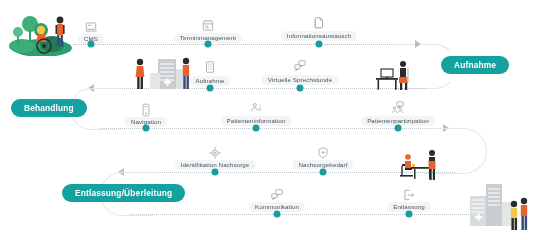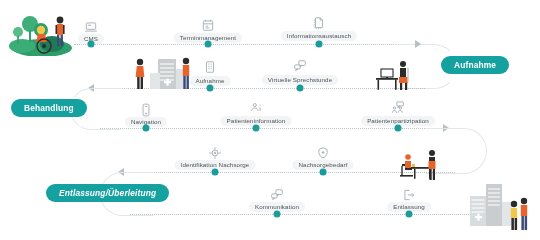--- a/index.html
+++ b/index.html
@@ -232,21 +232,21 @@
       <path d="M12 3l7 3v5c0 4.2-2.9 8-7 9.2C7.9 19 5 15.2 5 11V6l7-3z"></path>
       <line x1="12" y1="8.5" x2="12" y2="13.5"></line>
       <line x1="9.5" y1="11" x2="14.5" y2="11"></line>
     </svg>
   </div>
   <div class="pill" style="left:323px;top:160px;">Nachsorgebedarf</div>
   <div class="dot" style="left:323px;top:172px;"></div>
 
   <div class="loop" style="left:100px;top:172px;width:52px;height:42px;border-right-color:transparent;border-top-right-radius:0;border-bottom-right-radius:0;"></div>
 
-  <div class="phase" style="left:46px;top:184px;font-style:italic;">Entlassung/Überleitung</div>
+  <div class="phase" style="left:62px;top:184px;">Entlassung/Überleitung</div>
 
   <div class="track" style="left:130px;top:214px;width:345px;"></div>
   <div class="arrow arrow-r" style="left:473px;top:210px;"></div>
 
   <div class="ico" style="left:277px;top:188px;">
     <svg viewBox="0 0 24 24" fill="none" stroke="#9aa4a9" stroke-width="1.4">
       <rect x="10" y="3" width="11" height="8" rx="1.4"></rect>
       <path d="M13 11l-1.5 3 4-3"></path>
       <rect x="3" y="10" width="9" height="7" rx="1.4" fill="#ffffff"></rect>
       <path d="M6 17l-1.5 3 4-3"></path>

